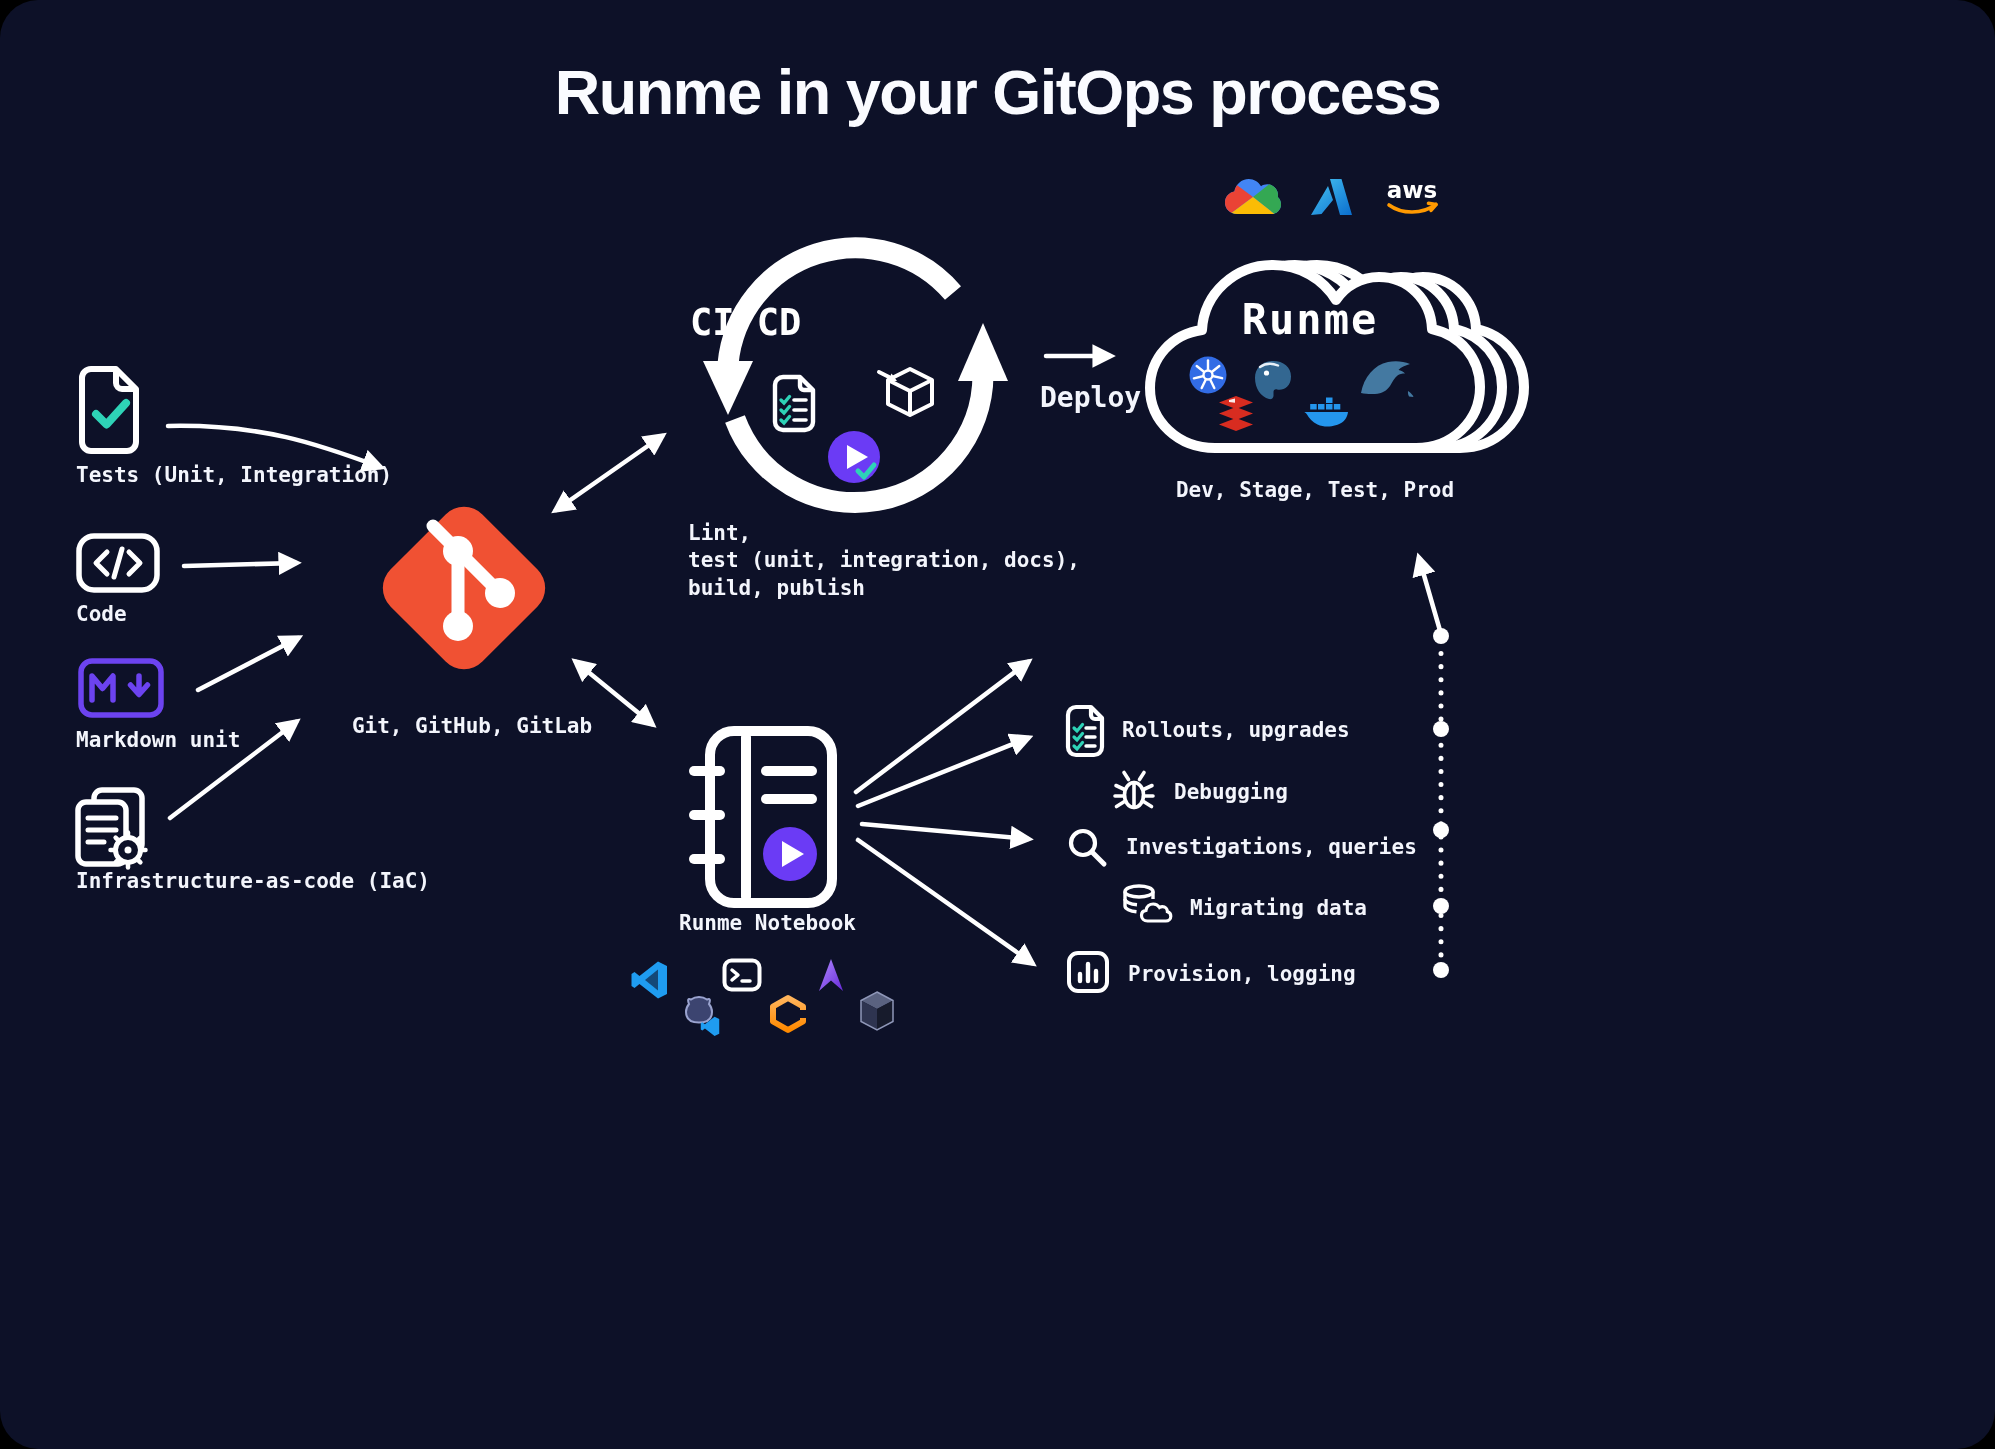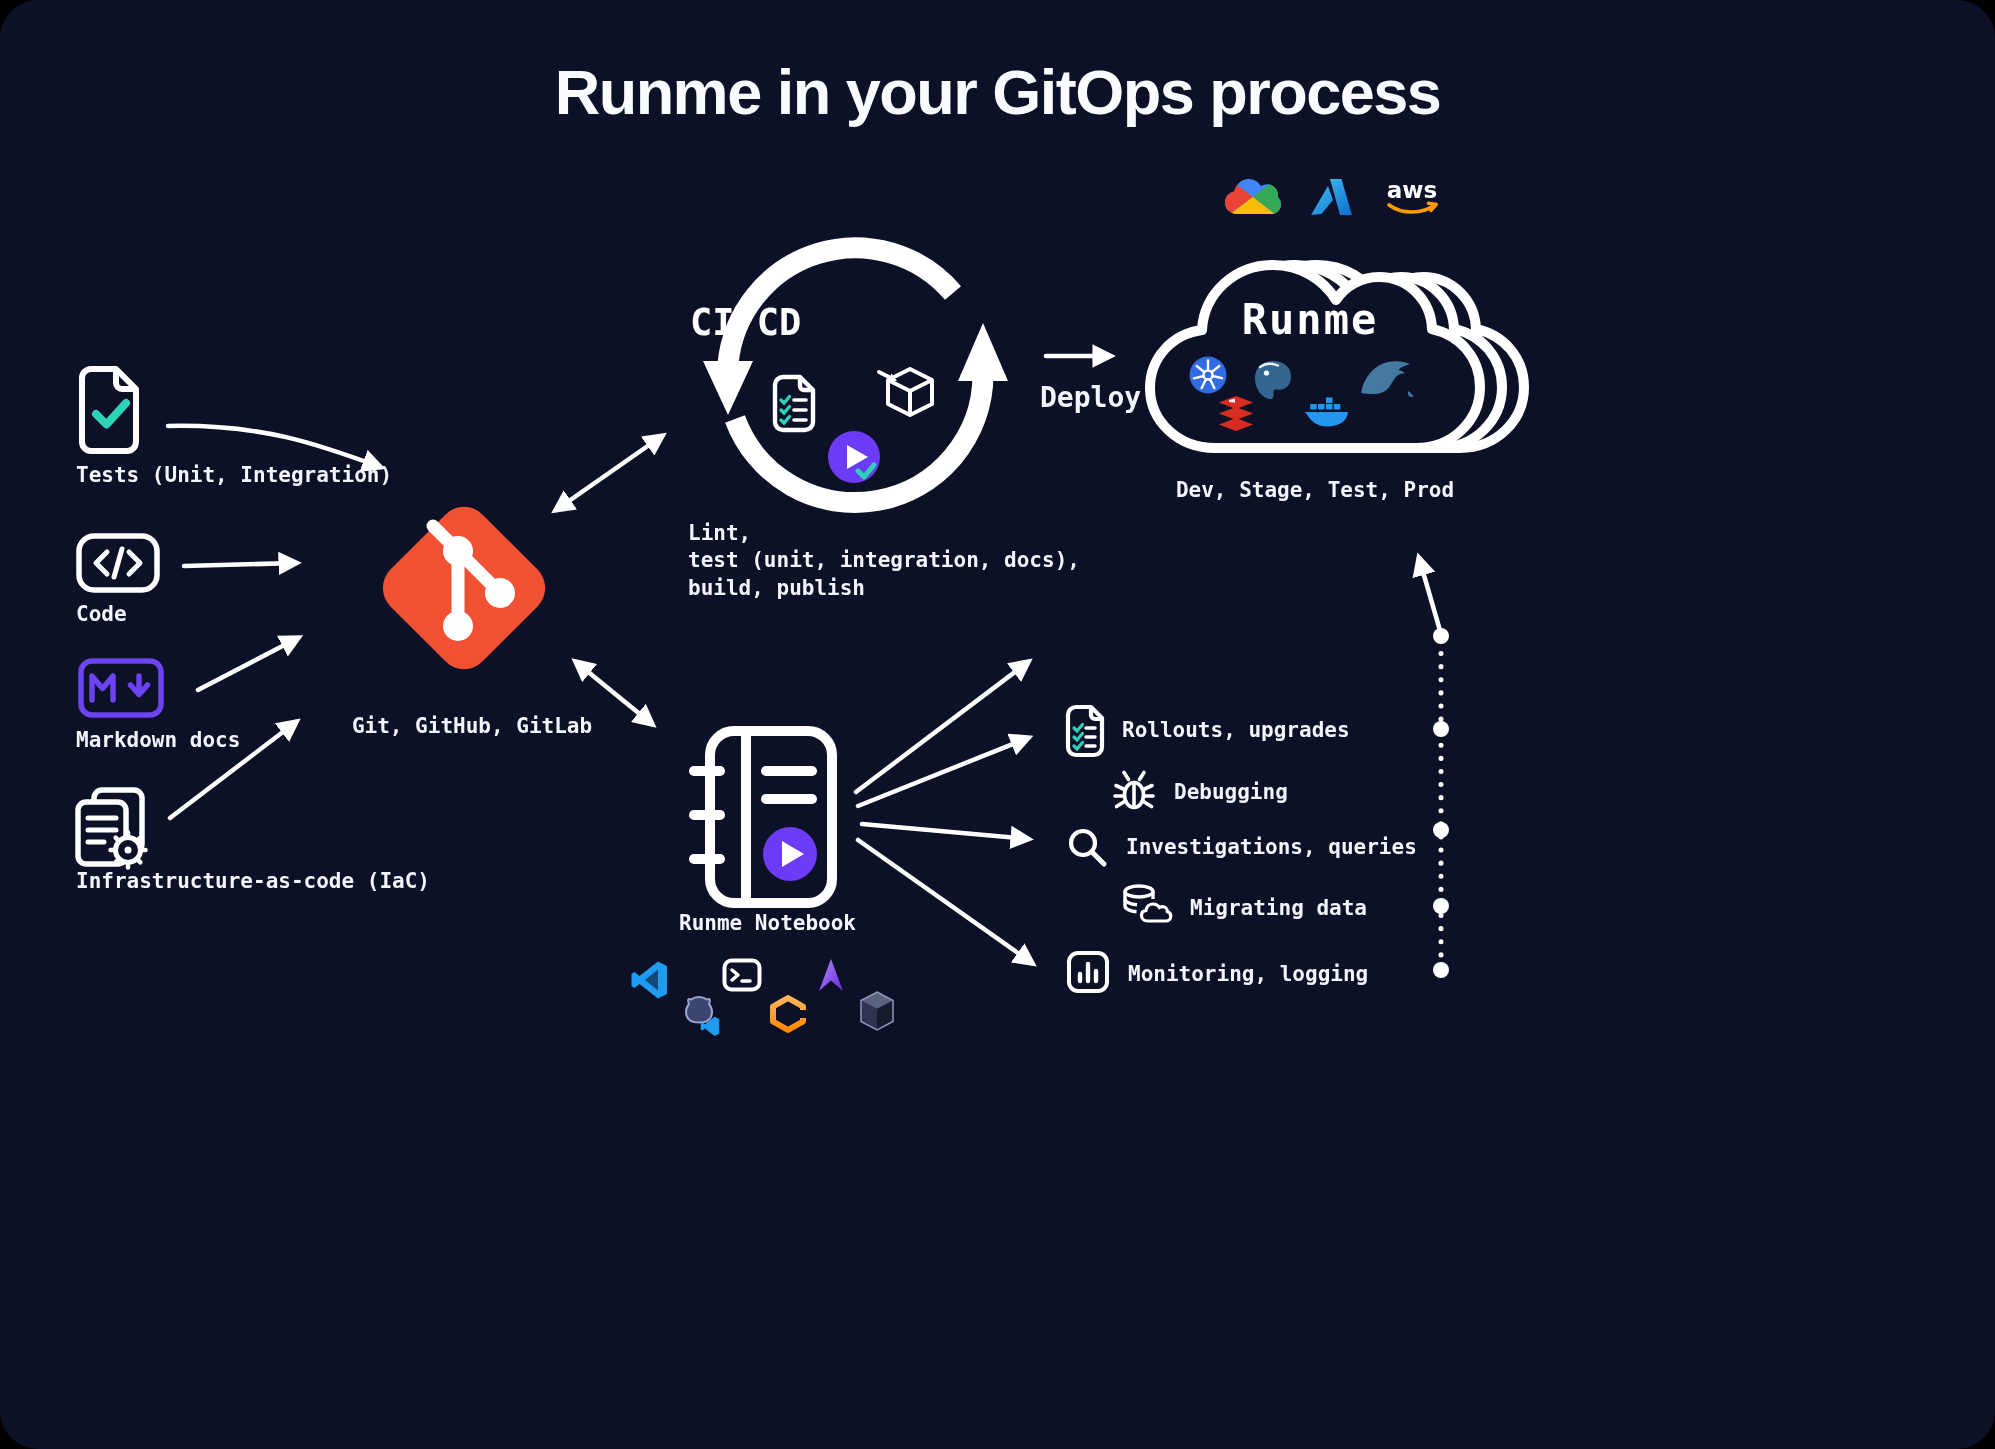--- a/index.html
+++ b/index.html
@@ -66,21 +66,21 @@
     <rect x="3" y="3" width="78" height="54" rx="15" stroke="#fff" stroke-width="5.5" fill="none"></rect>
     <path d="M31 19 L20 30 L31 41 M53 19 L64 30 L53 41 M46 16 L38 44" stroke="#fff" stroke-width="5" fill="none" stroke-linecap="round" stroke-linejoin="round"></path>
   </svg>
   <div class="lbl" style="left:76px;top:601px">Code</div>
 
   <svg class="abs" style="left:78px;top:658px" width="86" height="60" viewBox="0 0 86 60">
     <rect x="3" y="3" width="80" height="54" rx="11" stroke="#6C43F0" stroke-width="5.5" fill="none"></rect>
     <path d="M14 42 V18 l10.5 12.5 L35 18 v24" stroke="#6C43F0" stroke-width="5.5" fill="none" stroke-linecap="round" stroke-linejoin="round"></path>
     <path d="M61 18 v17 M52.5 27 l8.5 9.5 8.5 -9.5" stroke="#6C43F0" stroke-width="5.5" fill="none" stroke-linecap="round" stroke-linejoin="round"></path>
   </svg>
-  <div class="lbl" style="left:76px;top:727px">Markdown docs</div>
+  <div class="lbl" style="left:76px;top:727px">Markdown unit</div>
 
   <svg class="abs" style="left:70px;top:786px" width="92" height="86" viewBox="0 0 92 86">
     <rect x="24" y="4" width="48" height="62" rx="8" stroke="#fff" stroke-width="5.5" fill="none"></rect>
     <rect x="8" y="16" width="48" height="62" rx="8" stroke="#fff" stroke-width="5.5" fill="#0D1128"></rect>
     <path d="M18 32 h28 M18 44 h28 M18 56 h16" stroke="#fff" stroke-width="5" stroke-linecap="round"></path>
     <g>
       <circle cx="58" cy="64" r="12.5" fill="#0D1128" stroke="#fff" stroke-width="5"></circle>
       <circle cx="58" cy="64" r="3.5" fill="#fff"></circle>
       <g stroke="#fff" stroke-width="4.5" stroke-linecap="round">
         <path d="M70.5 64 h5"></path>
@@ -336,15 +336,15 @@
   <div class="lbl" style="left:1190px;top:895px">Migrating data</div>
 
   <svg class="abs" style="left:1066px;top:950px" width="44" height="44" viewBox="0 0 44 44">
     <rect x="3" y="3" width="38" height="38" rx="9" stroke="#fff" stroke-width="4" fill="none"></rect>
     <g stroke="#fff" stroke-width="4.4" stroke-linecap="round">
       <line x1="14" y1="31" x2="14" y2="24"></line>
       <line x1="22" y1="31" x2="22" y2="14"></line>
       <line x1="30" y1="31" x2="30" y2="21"></line>
     </g>
   </svg>
-  <div class="lbl" style="left:1128px;top:961px">Monitoring, logging</div>
+  <div class="lbl" style="left:1128px;top:961px">Provision, logging</div>
 
 </div>
 
 </body></html>

